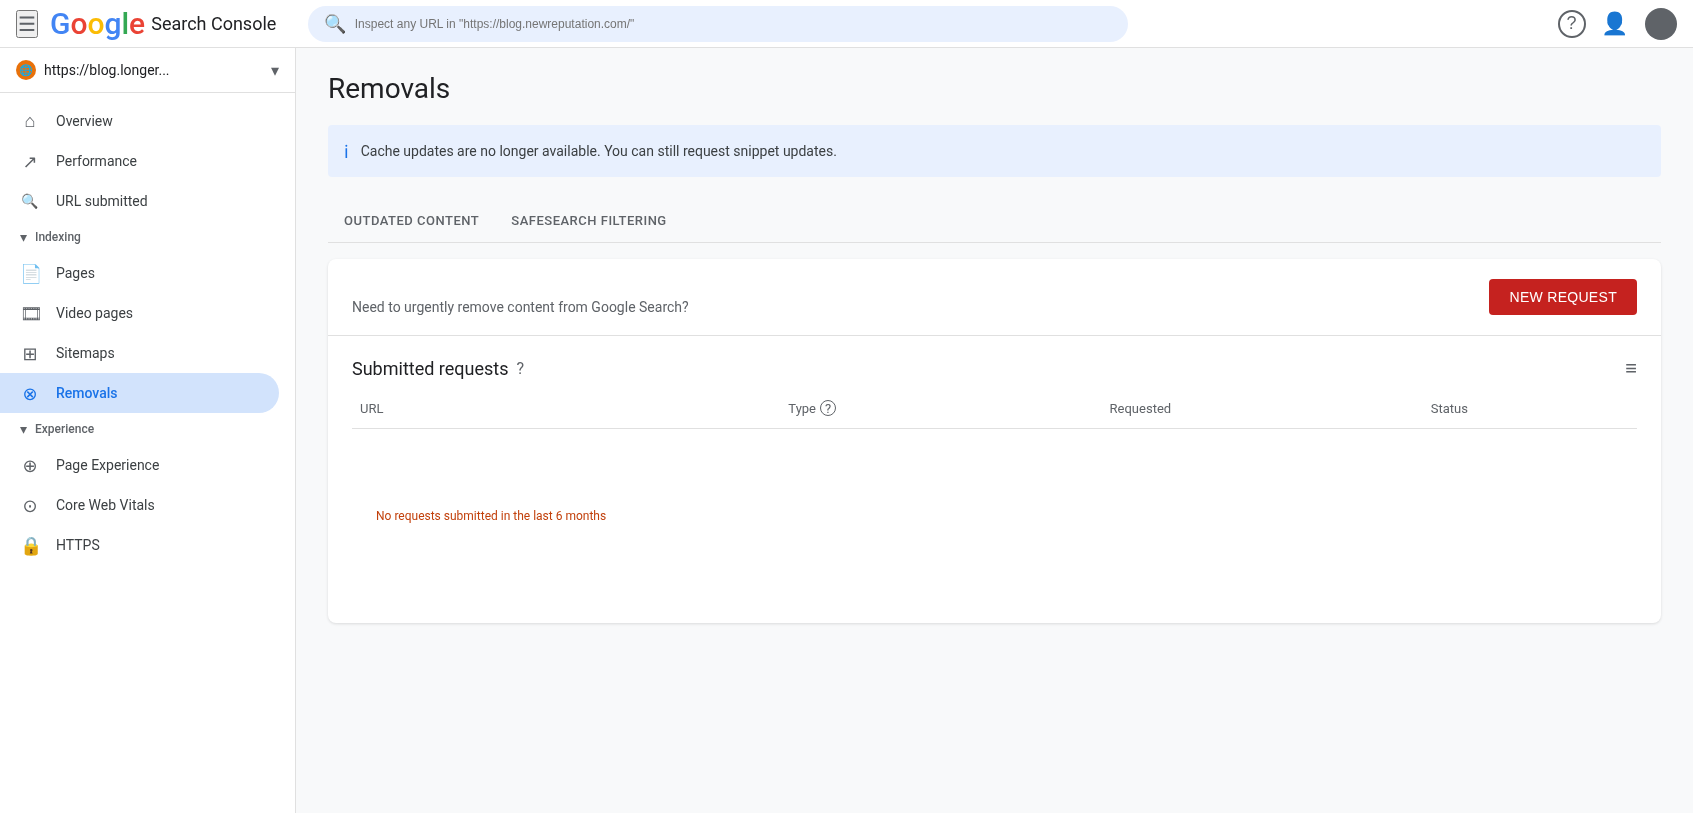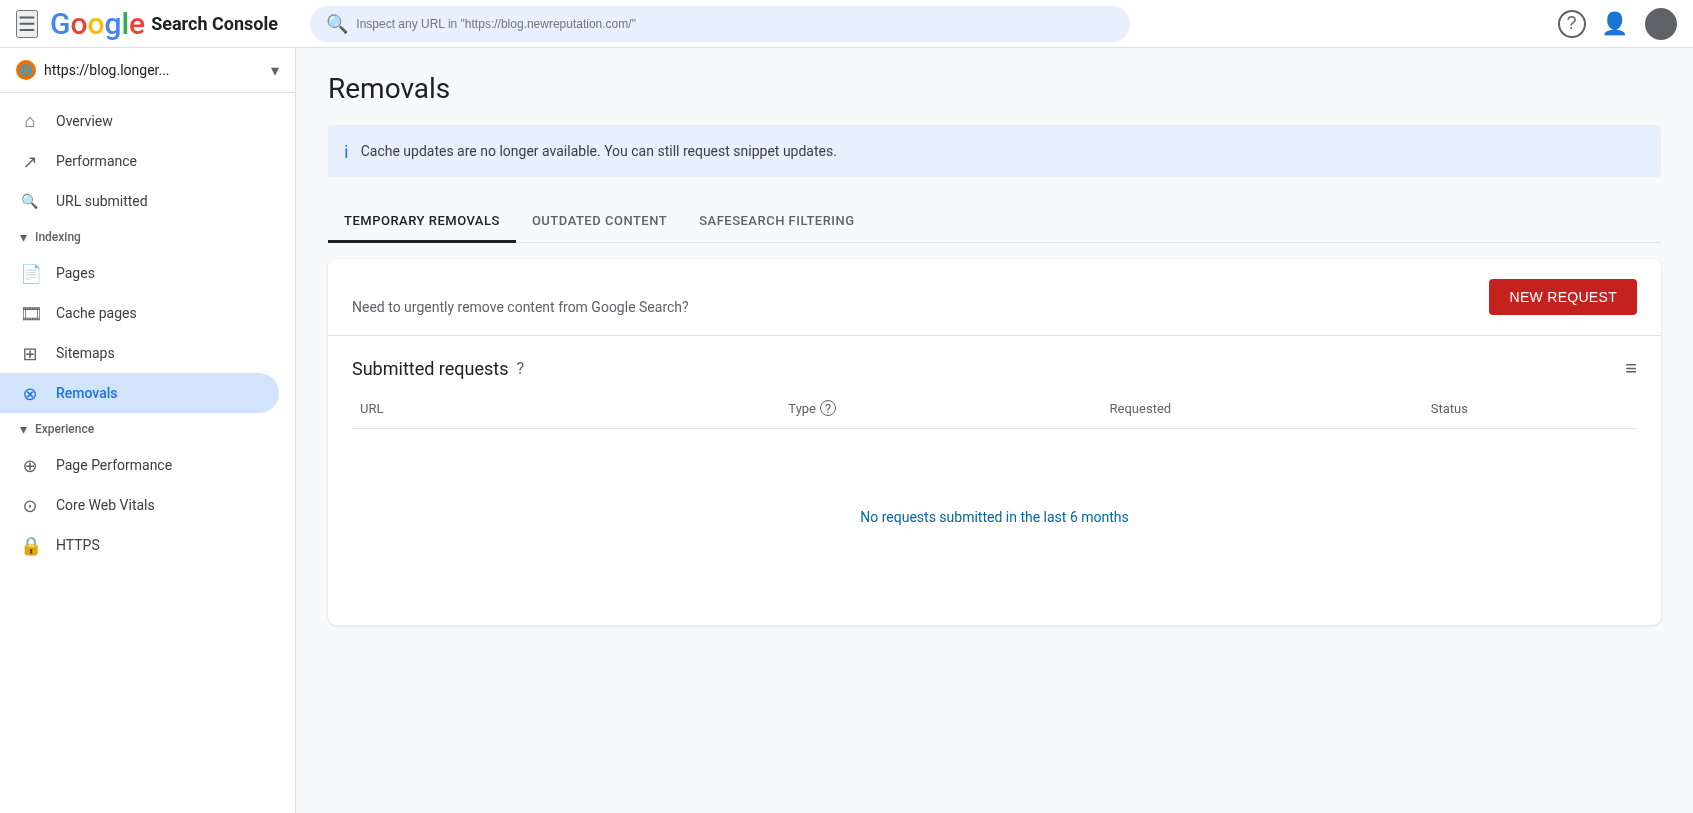--- a/index.html
+++ b/index.html
@@ -9,21 +9,21 @@
     .topbar {
       display: flex; align-items: center; background: #fff; height: 48px;
       border-bottom: 1px solid #e0e0e0; padding: 0 16px; gap: 12px; flex-shrink: 0;
     }
     .topbar-menu-icon { color: #5f6368; font-size: 20px; cursor: pointer; }
     .topbar-logo { display: flex; align-items: center; gap: 6px; }
     .g-blue { color: #4285f4; }
     .g-red { color: #ea4335; }
     .g-yellow { color: #fbbc05; }
     .g-green { color: #34a853; }
-    .topbar-logo-text { font-size: 18px; color: #202124; font-weight: 700; }
+    .topbar-logo-text { font-size: 18px; color: #202124; font-weight: 400; }
     .topbar-search {
       flex: 1; max-width: 820px; margin-left: 20px;
       display: flex; align-items: center; background: #e8f0fe; border-radius: 24px;
       padding: 0 16px; height: 36px; gap: 8px;
     }
     .topbar-search-icon { color: #4285f4; font-size: 18px; }
     .topbar-search-input {
       border: none; background: transparent; font-size: 12px; color: #3c4043;
       outline: none; width: 100%;
     }
@@ -119,22 +119,22 @@
     .filter-icon { color: #5f6368; font-size: 20px; cursor: pointer; }
 
     .table-header {
       display: grid; grid-template-columns: 2fr 1.5fr 1.5fr 1fr;
       padding: 8px 0; border-bottom: 1px solid #e0e0e0;
       font-size: 13px; color: #5f6368; font-weight: 400;
     }
     .table-header-cell { padding: 4px 8px; display: flex; align-items: center; gap: 4px; }
 
     .empty-state {
-      display: flex; align-items: center; justify-content: center;
-      padding: 80px 24px; font-size: 14px; color: #0369a1;
+      display: flex; align-items: center; justify-content: flex-start;
+      padding: 80px 24px; font-size: 12px; color: #c2410c;
     }
   </style>
 </head>
 <body>
 
 <div class="topbar">
   <button class="topbar-menu-icon">☰</button>
   <div class="topbar-logo">
     <span style="font-size:30px; font-weight:500;">
       <span class="g-blue">G</span><span class="g-red">o</span><span class="g-yellow">o</span><span class="g-blue">g</span><span class="g-green">l</span><span class="g-red">e</span>
@@ -178,38 +178,38 @@
       <div class="nav-section-header">
         <span class="chevron">▾</span>
         <span>Indexing</span>
       </div>
       <div class="nav-item">
         <span class="nav-item-icon">📄</span>
         <span>Pages</span>
       </div>
       <div class="nav-item">
         <span class="nav-item-icon">🎞</span>
-        <span>Cache pages</span>
+        <span>Video pages</span>
       </div>
       <div class="nav-item">
         <span class="nav-item-icon">⊞</span>
         <span>Sitemaps</span>
       </div>
       <div class="nav-item active">
         <span class="nav-item-icon">⊗</span>
         <span>Removals</span>
       </div>
 
       <div class="nav-section-header">
         <span class="chevron">▾</span>
         <span>Experience</span>
       </div>
       <div class="nav-item">
         <span class="nav-item-icon">⊕</span>
-        <span>Page Performance</span>
+        <span>Page Experience</span>
       </div>
       <div class="nav-item">
         <span class="nav-item-icon">⊙</span>
         <span>Core Web Vitals</span>
       </div>
       <div class="nav-item">
         <span class="nav-item-icon">🔒</span>
         <span>HTTPS</span>
       </div>
     </div>
@@ -217,21 +217,20 @@
 
   <div class="main">
     <h1 class="page-title">Removals</h1>
 
     <div class="info-banner">
       <span class="info-icon">ℹ</span>
       <span>Cache updates are no longer available. You can still request snippet updates.</span>
     </div>
 
     <div class="tabs">
-      <div class="tab active">TEMPORARY REMOVALS</div>
       <div class="tab">OUTDATED CONTENT</div>
       <div class="tab">SAFESEARCH FILTERING</div>
     </div>
 
     <div class="card">
       <div class="card-request-bar">
         <span class="card-request-text">Need to urgently remove content from Google Search?</span>
         <button class="btn-new-request">NEW REQUEST</button>
       </div>
 

